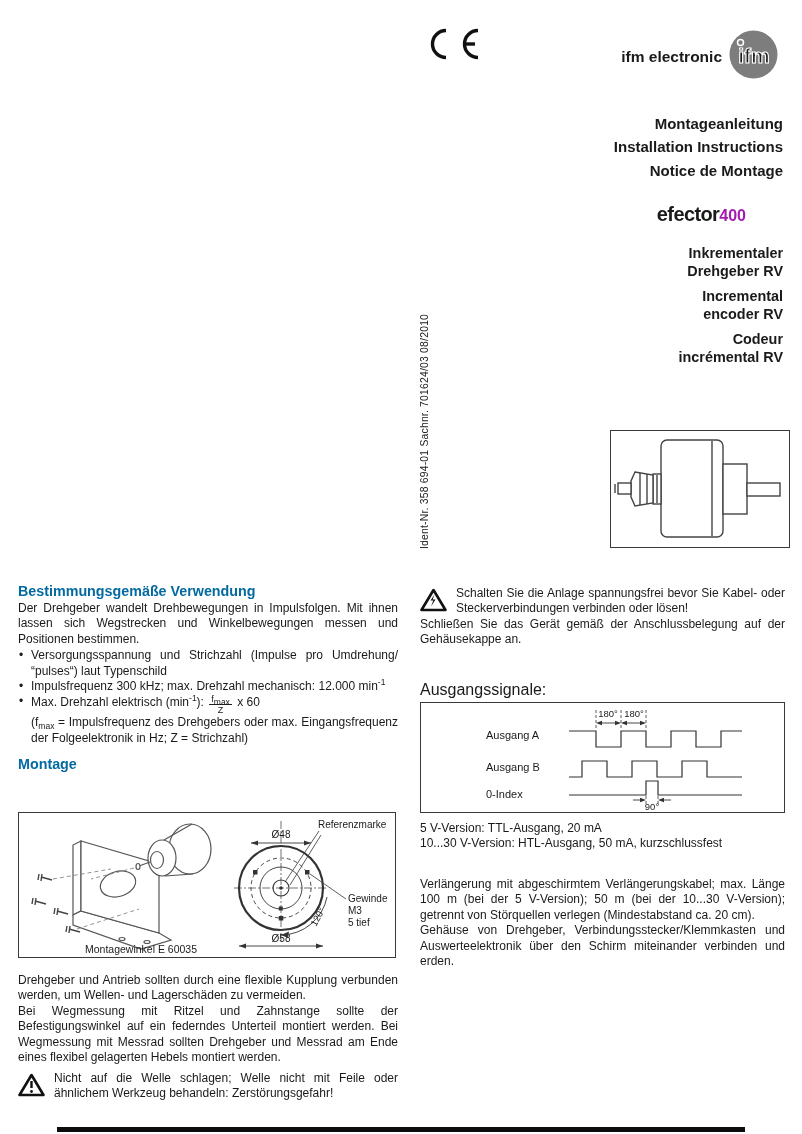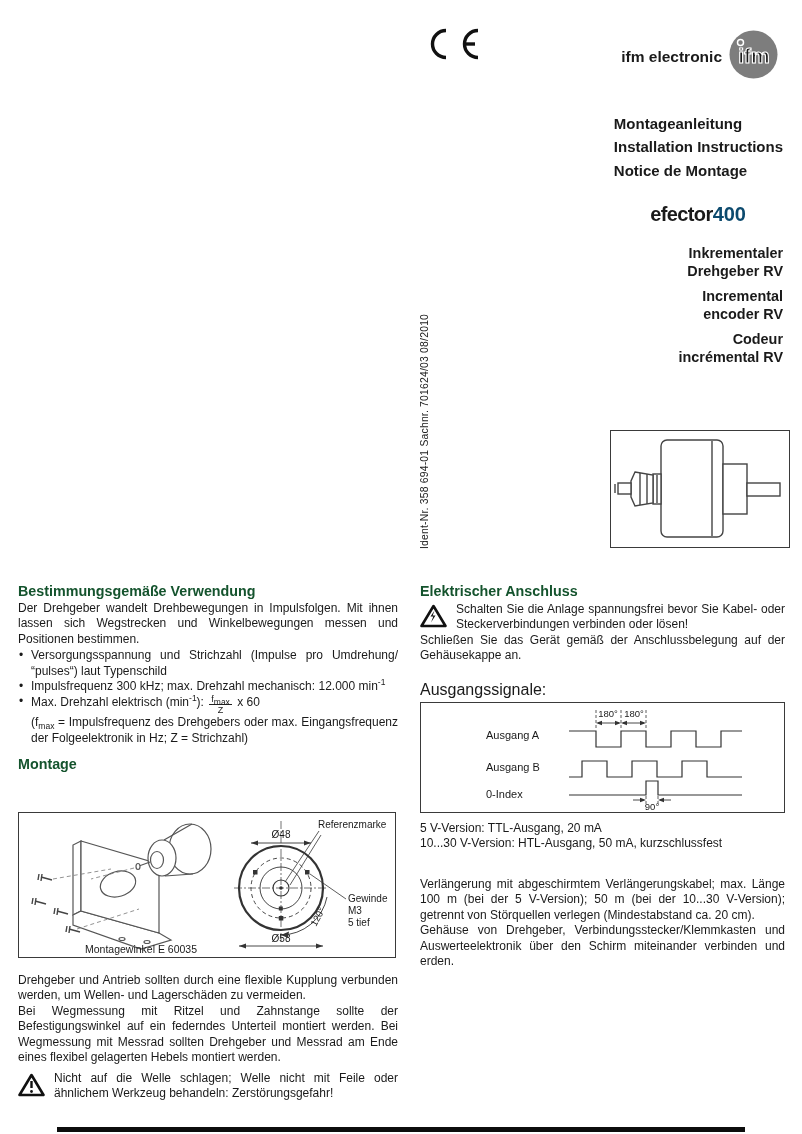--- a/index.html
+++ b/index.html
@@ -3,30 +3,30 @@
 <meta charset="utf-8">
 <style>
   * { margin:0; padding:0; box-sizing:border-box; }
   html,body { background:#ffffff; }
   body {
     width:802px; height:1134px; position:relative; overflow:hidden;
     font-family:"Liberation Sans","DejaVu Sans",sans-serif; color:#1a1a1a;
   }
   .abs { position:absolute; }
   .body-text { font-size:12px; line-height:15.4px; text-align:justify; }
-  h2 { font-size:14.3px; font-weight:bold; color:#14532d; }
+  h2 { font-size:14.3px; font-weight:bold; color:#0369a1; }
   .col-left  { left:18px;  width:380px; }
   .col-right { left:420px; width:365px; }
 
   
   .brand-row { top:30px; right:24px; display:flex; align-items:center; gap:7px;justify-content:flex-end; }
   .brand-text { font-size:15.5px; font-weight:bold; }
-  .doc-titles { top:112px; right:19px; font-size:15px; font-weight:bold; line-height:23.3px; }
+  .doc-titles { top:112px; right:19px; text-align:right; font-size:15px; font-weight:bold; line-height:23.3px; }
   .efector { top:203px; right:56px; font-weight:800; font-size:20px; letter-spacing:-0.6px; }
-  .efector .suffix { color:#0c4a6e; font-size:20px; letter-spacing:0;margin-top:28px; }
+  .efector .suffix { color:#a21caf; font-size:16px; letter-spacing:0;margin-top:28px; }
   .product-names { top:245px; right:19px; text-align:right; font-weight:bold; font-size:14.4px; line-height:17.5px; }
   .product-names .grp { margin-bottom:8px; }
   .ident-vert {
     top:549px; left:419px; width:262px; font-size:10.4px; letter-spacing:0.2px; color:#222;
     transform:rotate(-90deg); transform-origin:0 0; white-space:nowrap;
   }
   .encoder-box { top:430px; left:610px; width:180px; height:118px; border:1.3px solid #3a3a3a; }
 
   
   .warn-row { display:flex; gap:9px; margin-top:3px; }
@@ -231,21 +231,20 @@
     <svg width="27" height="24" viewBox="0 0 27 24">
       <path d="M13.5,2 L25.5,22 L1.5,22 Z" fill="none" stroke="#111" stroke-width="2.6" stroke-linejoin="round"></path>
       <line x1="13.5" y1="8" x2="13.5" y2="15" stroke="#111" stroke-width="2.4"></line>
       <circle cx="13.5" cy="18.5" r="1.4" fill="#111"></circle>
     </svg>
     <p class="body-text warn-text">Nicht auf die Welle schlagen; Welle nicht mit Feile oder ähnlichem Werkzeug behandeln: Zerstörungsgefahr!</p>
   </div>
 </div>
 
 <div class="abs col-right" style="top:583px;">
-  <h2>Elektrischer Anschluss</h2>
   <div class="warn-row">
     <svg width="27" height="24" viewBox="0 0 27 24">
       <path d="M13.5,2 L25.5,22 L1.5,22 Z" fill="none" stroke="#111" stroke-width="2.6" stroke-linejoin="round"></path>
       <path d="M14.5,6.5 L10.5,12.5 L13.3,12.5 L11,18.5 L15.5,11.5 L12.7,11.5 Z" fill="#111"></path>
     </svg>
     <p class="body-text warn-text">Schalten Sie die Anlage spannungsfrei bevor Sie Kabel- oder Steckerverbindungen verbinden oder lösen!</p>
   </div>
   <p class="body-text">Schließen Sie das Gerät gemäß der Anschlussbelegung auf der Gehäusekappe an.</p>
 </div>
 

